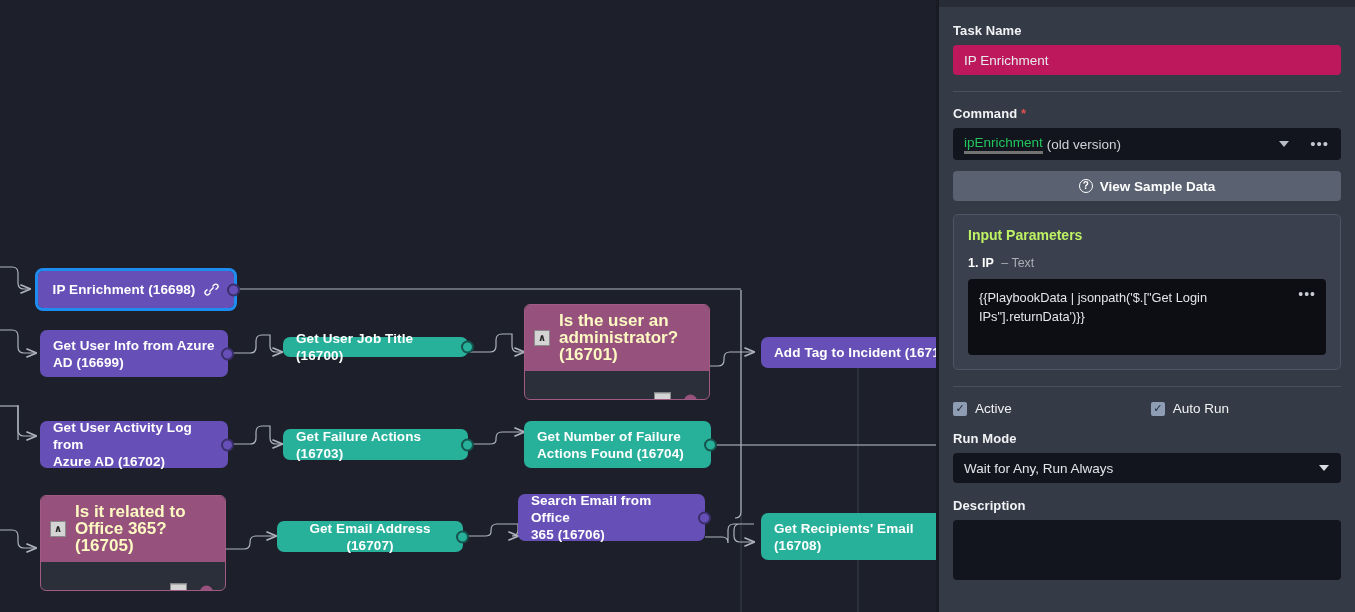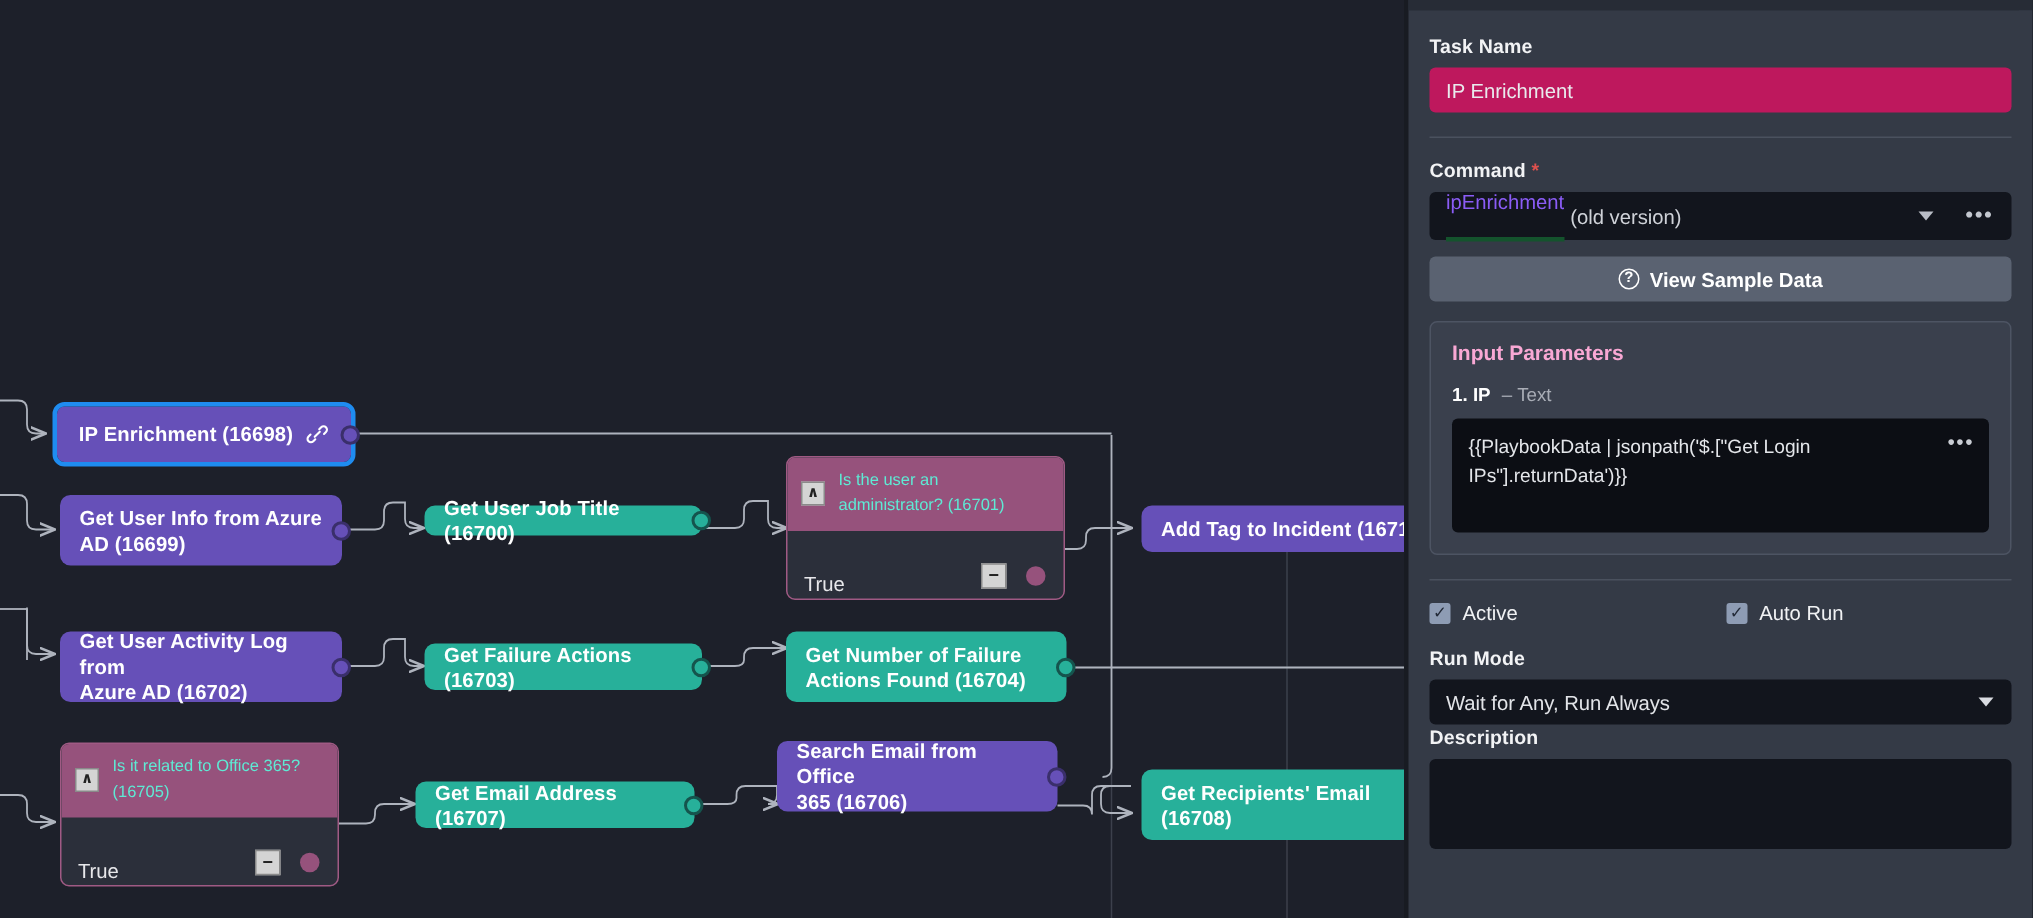--- a/index.html
+++ b/index.html
@@ -80,21 +80,21 @@
     background: #d4d4d4;
     border: 1px solid #8a8a8a;
     color: #222;
     font-size: 10px;
     line-height: 14px;
     text-align: center;
     font-weight: 700;
     font-family: "DejaVu Sans", sans-serif;
   }
   .cond-title {
-    color: #5eead4; font-size: 11px; font-weight: 400;
+    color: #fef9c3; font-size: 17px; font-weight: 700;
     line-height: 17px; white-space: pre-line;
   }
   .cond-body { padding: 2px 0 6px 0; }
   .cond-row {
     position: relative;
     height: 27px;
     display: flex; align-items: flex-end;
     padding-left: 11px;
     color: #e7e7ea;
     font-size: 13.5px;
@@ -165,23 +165,23 @@
     position: relative;
     background: #12151d;
     border-radius: 4px;
     height: 32px;
     display: flex; align-items: center;
     padding: 0 11px;
     color: #cfd2d8;
     font-size: 13.5px;
   }
   .cmd-name {
-    color: #8b5cf6;
-    border-bottom: 3px solid #14532d;
-    padding-bottom: 16px;
+    color: #22c55e;
+    border-bottom: 3px solid #737373;
+    padding-bottom: 1px;
   }
   .cmd-ver { color: #cfd2d8; margin-left: 4px; }
   .caret {
     position: absolute; right: 52px; top: 50%;
     transform: translateY(-50%);
     width: 0; height: 0;
     border-left: 5px solid transparent;
     border-right: 5px solid transparent;
     border-top: 6px solid #b9bdc6;
   }
@@ -208,21 +208,21 @@
     font-weight: 700;
   }
 
   .params-card {
     margin-top: 13px;
     background: #3a404d;
     border: 1px solid #4d5463;
     border-radius: 5px;
     padding: 12px 14px 14px 14px;
   }
-  .params-title { color: #f9a8d4; font-size: 14px; font-weight: 700; }
+  .params-title { color: #bef264; font-size: 14px; font-weight: 700; }
   .param-row {
     margin-top: 13px;
     font-size: 12.5px;
     color: #fff;
   }
   .param-idx { font-weight: 700; }
   .param-name { font-weight: 700; }
   .param-type { color: #a9adb6; font-weight: 400; margin-left: 4px; }
   .param-value-box {
     position: relative;
@@ -370,21 +370,21 @@
       <span class="label">Get Failure Actions (16703)</span>
       <span class="port enrich"></span>
     </div>
 
     <div class="node enrich" style="left:524px; top:421px; width:187px; height:47px;">
       <span class="label">Get Number of Failure
 Actions Found (16704)</span>
       <span class="port enrich"></span>
     </div>
 
-    <div class="node enrich" style="left:277px; top:521px; width:186px; height:31px;">
+    <div class="node enrich" style="left:277px; top:521px; width:186px; height:31px;text-align:center;">
       <span class="label">Get Email Address (16707)</span>
       <span class="port enrich"></span>
     </div>
 
     <div class="node action" style="left:518px; top:494px; width:187px; height:47px;">
       <span class="label">Search Email from Office
 365 (16706)</span>
       <span class="port action"></span>
     </div>
 
@@ -485,21 +485,21 @@
           <span class="check-label">Auto Run</span>
         </div>
       </div>
 
       <div class="field-label" style="margin-top:15px;">Run Mode</div>
       <div class="runmode-select">
         <span>Wait for Any, Run Always</span>
         <span class="runmode-caret"></span>
       </div>
 
-      <div class="field-label" style="margin-top:1px;">Description</div>
+      <div class="field-label" style="margin-top:15px;">Description</div>
       <div class="desc-box">
         <span></span>
       </div>
 
     </div>
   </div>
 
 </div>
 
 </body></html>

